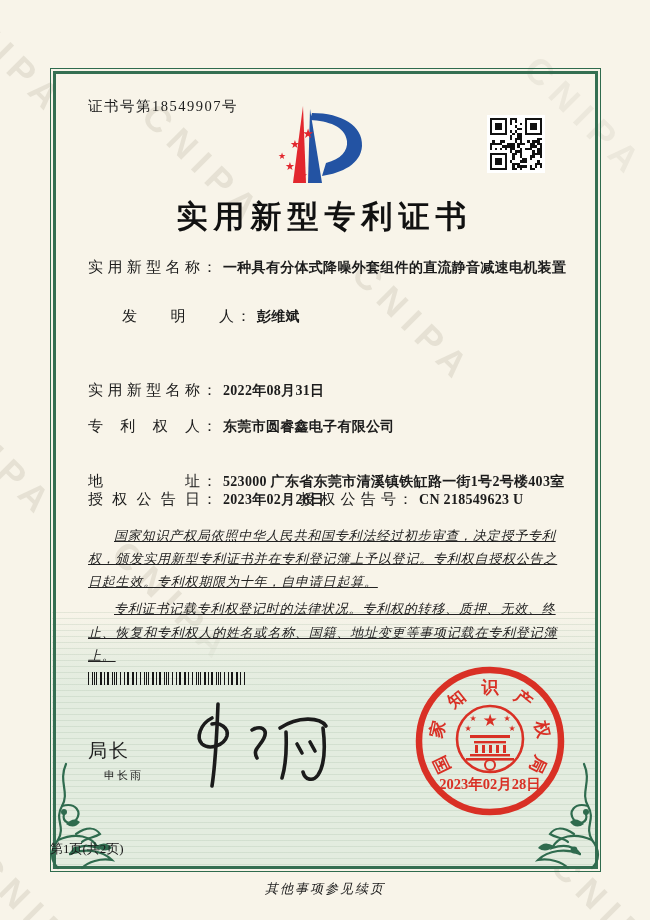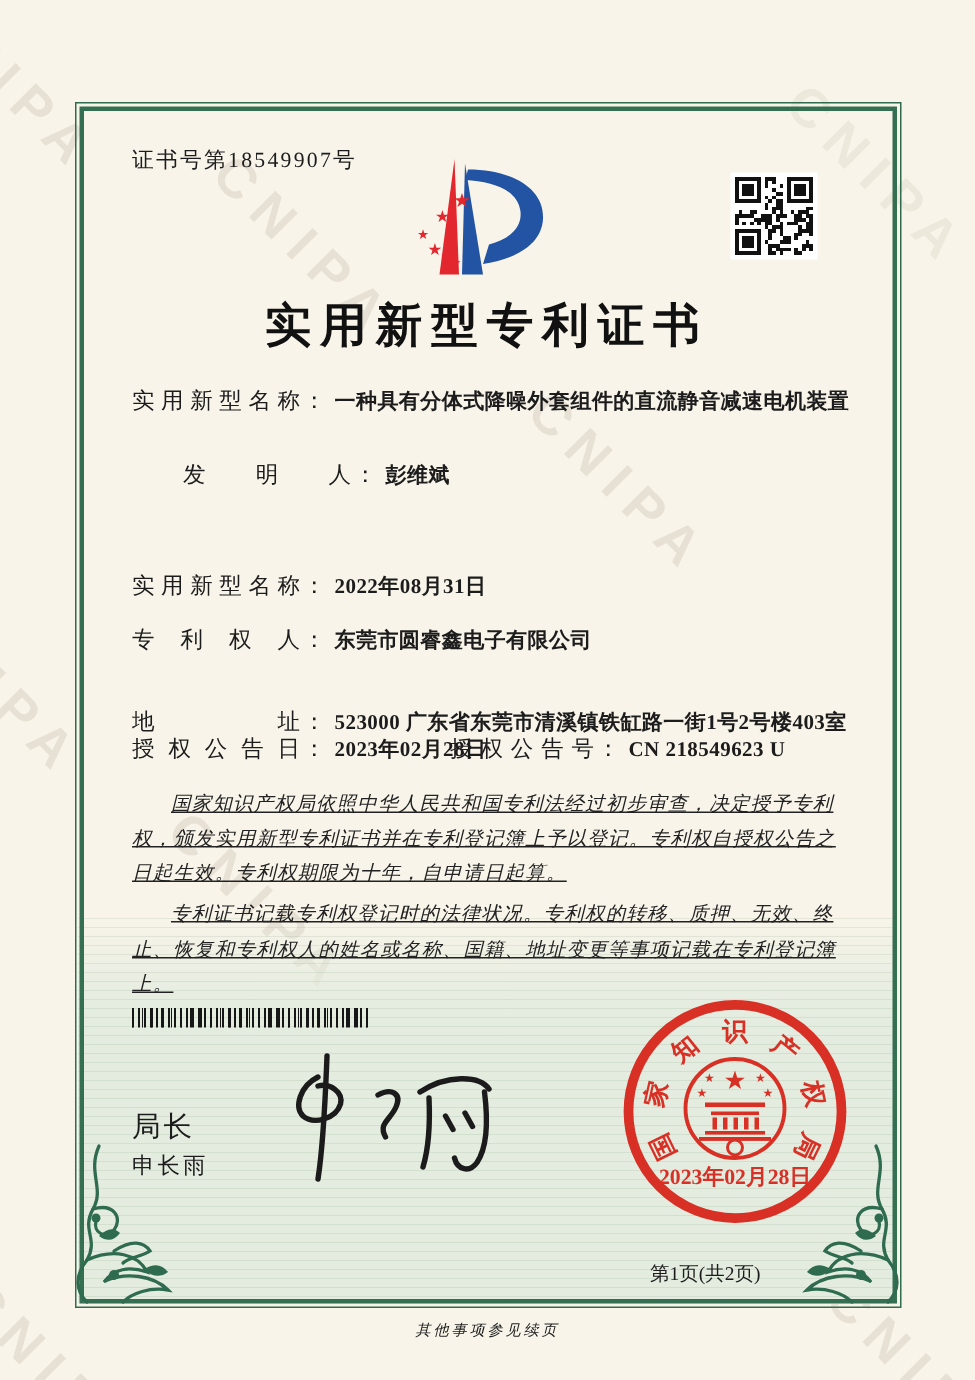--- a/index.html
+++ b/index.html
@@ -57,27 +57,27 @@
   }
   .body-text p{ margin:0 0 4px 0; text-indent:2em; }
   
   .barcode{
     position:absolute; left:88px; top:672px; width:160px; height:13px; z-index:3;
     background-image:
       repeating-linear-gradient(90deg,#161616 0 1.5px,transparent 1.5px 4px),
       repeating-linear-gradient(90deg,#161616 0 1px,transparent 1px 6.5px);
   }
   .director-label{ position:absolute; left:88px; top:738px; z-index:3; font-size:19px; letter-spacing:2px; font-family:"Liberation Sans","DejaVu Sans",sans-serif; }
-  .director-name{ position:absolute; left:88px; top:768px; z-index:3; font-size:15px; letter-spacing:2px; font-family:Liberation Mono, monospace; }
+  .director-name{ position:absolute; left:104px; top:768px; z-index:3; font-size:11px; letter-spacing:2px; font-family:Liberation Mono, monospace; }
   .signature{ position:absolute; left:182px; top:698px; z-index:3; }
   .seal{ position:absolute; left:412px; top:663px; z-index:4; }
   .seal text{ font-family:"Liberation Serif","DejaVu Serif",serif; }
   
-  .page-info{ position:absolute; left:50px; top:840px; width:457px; z-index:3; text-align:right; font-size:13px; }
-  .cont-note{ position:absolute; left:0; top:880px; width:650px; z-index:3; text-align:center; font-size:10px; font-style:italic; letter-spacing:2px; }
+  .page-info{ position:absolute; left:50px; top:840px; width:457px; z-index:3; text-align:left; font-size:13px; }
+  .cont-note{ position:absolute; left:0; top:880px; width:650px; z-index:3; text-align:center; font-size:13px; font-style:italic; letter-spacing:2px; }
 </style>
 </head>
 <body>
 
 <div class="page">
 
   <div class="wm" style="left:-35px;top:-15px;">CNIPA</div>
   <div class="wm" style="left:545px;top:48px;color:rgba(139,129,104,0.10);">CNIPA</div>
   <div class="wm" style="left:163px;top:95px;">CNIPA</div>
   <div class="wm" style="left:373px;top:253px;">CNIPA</div>

